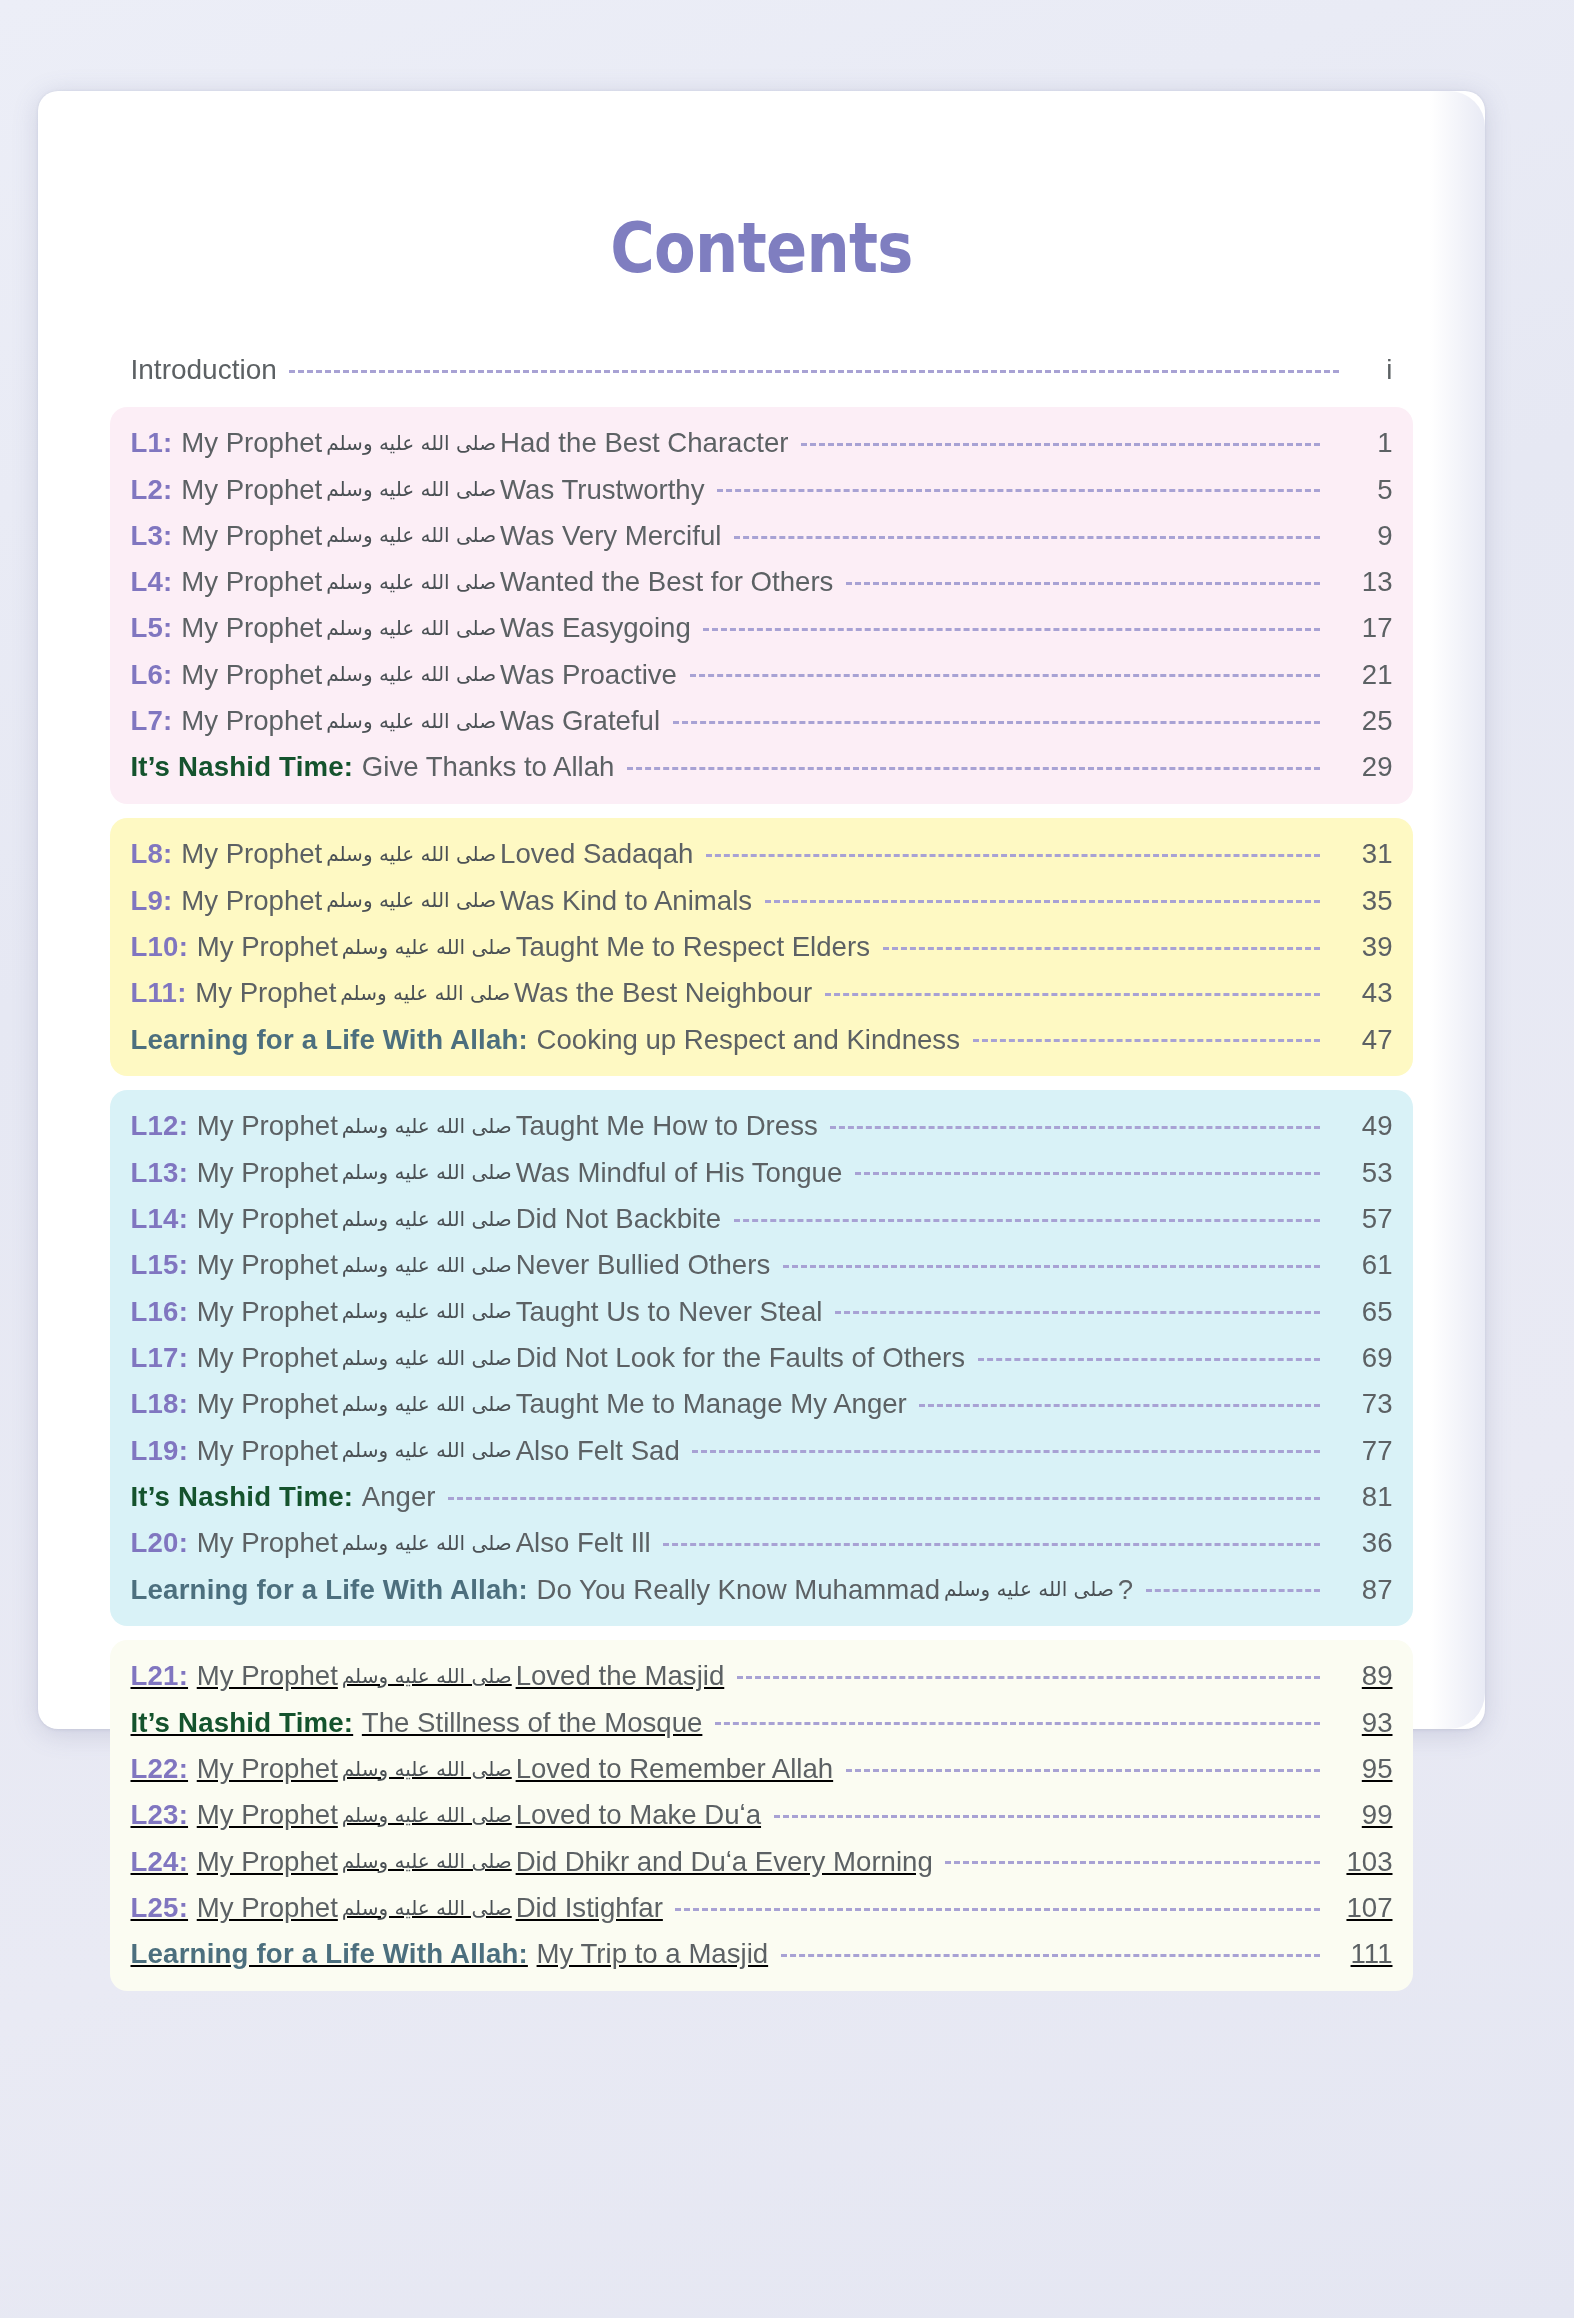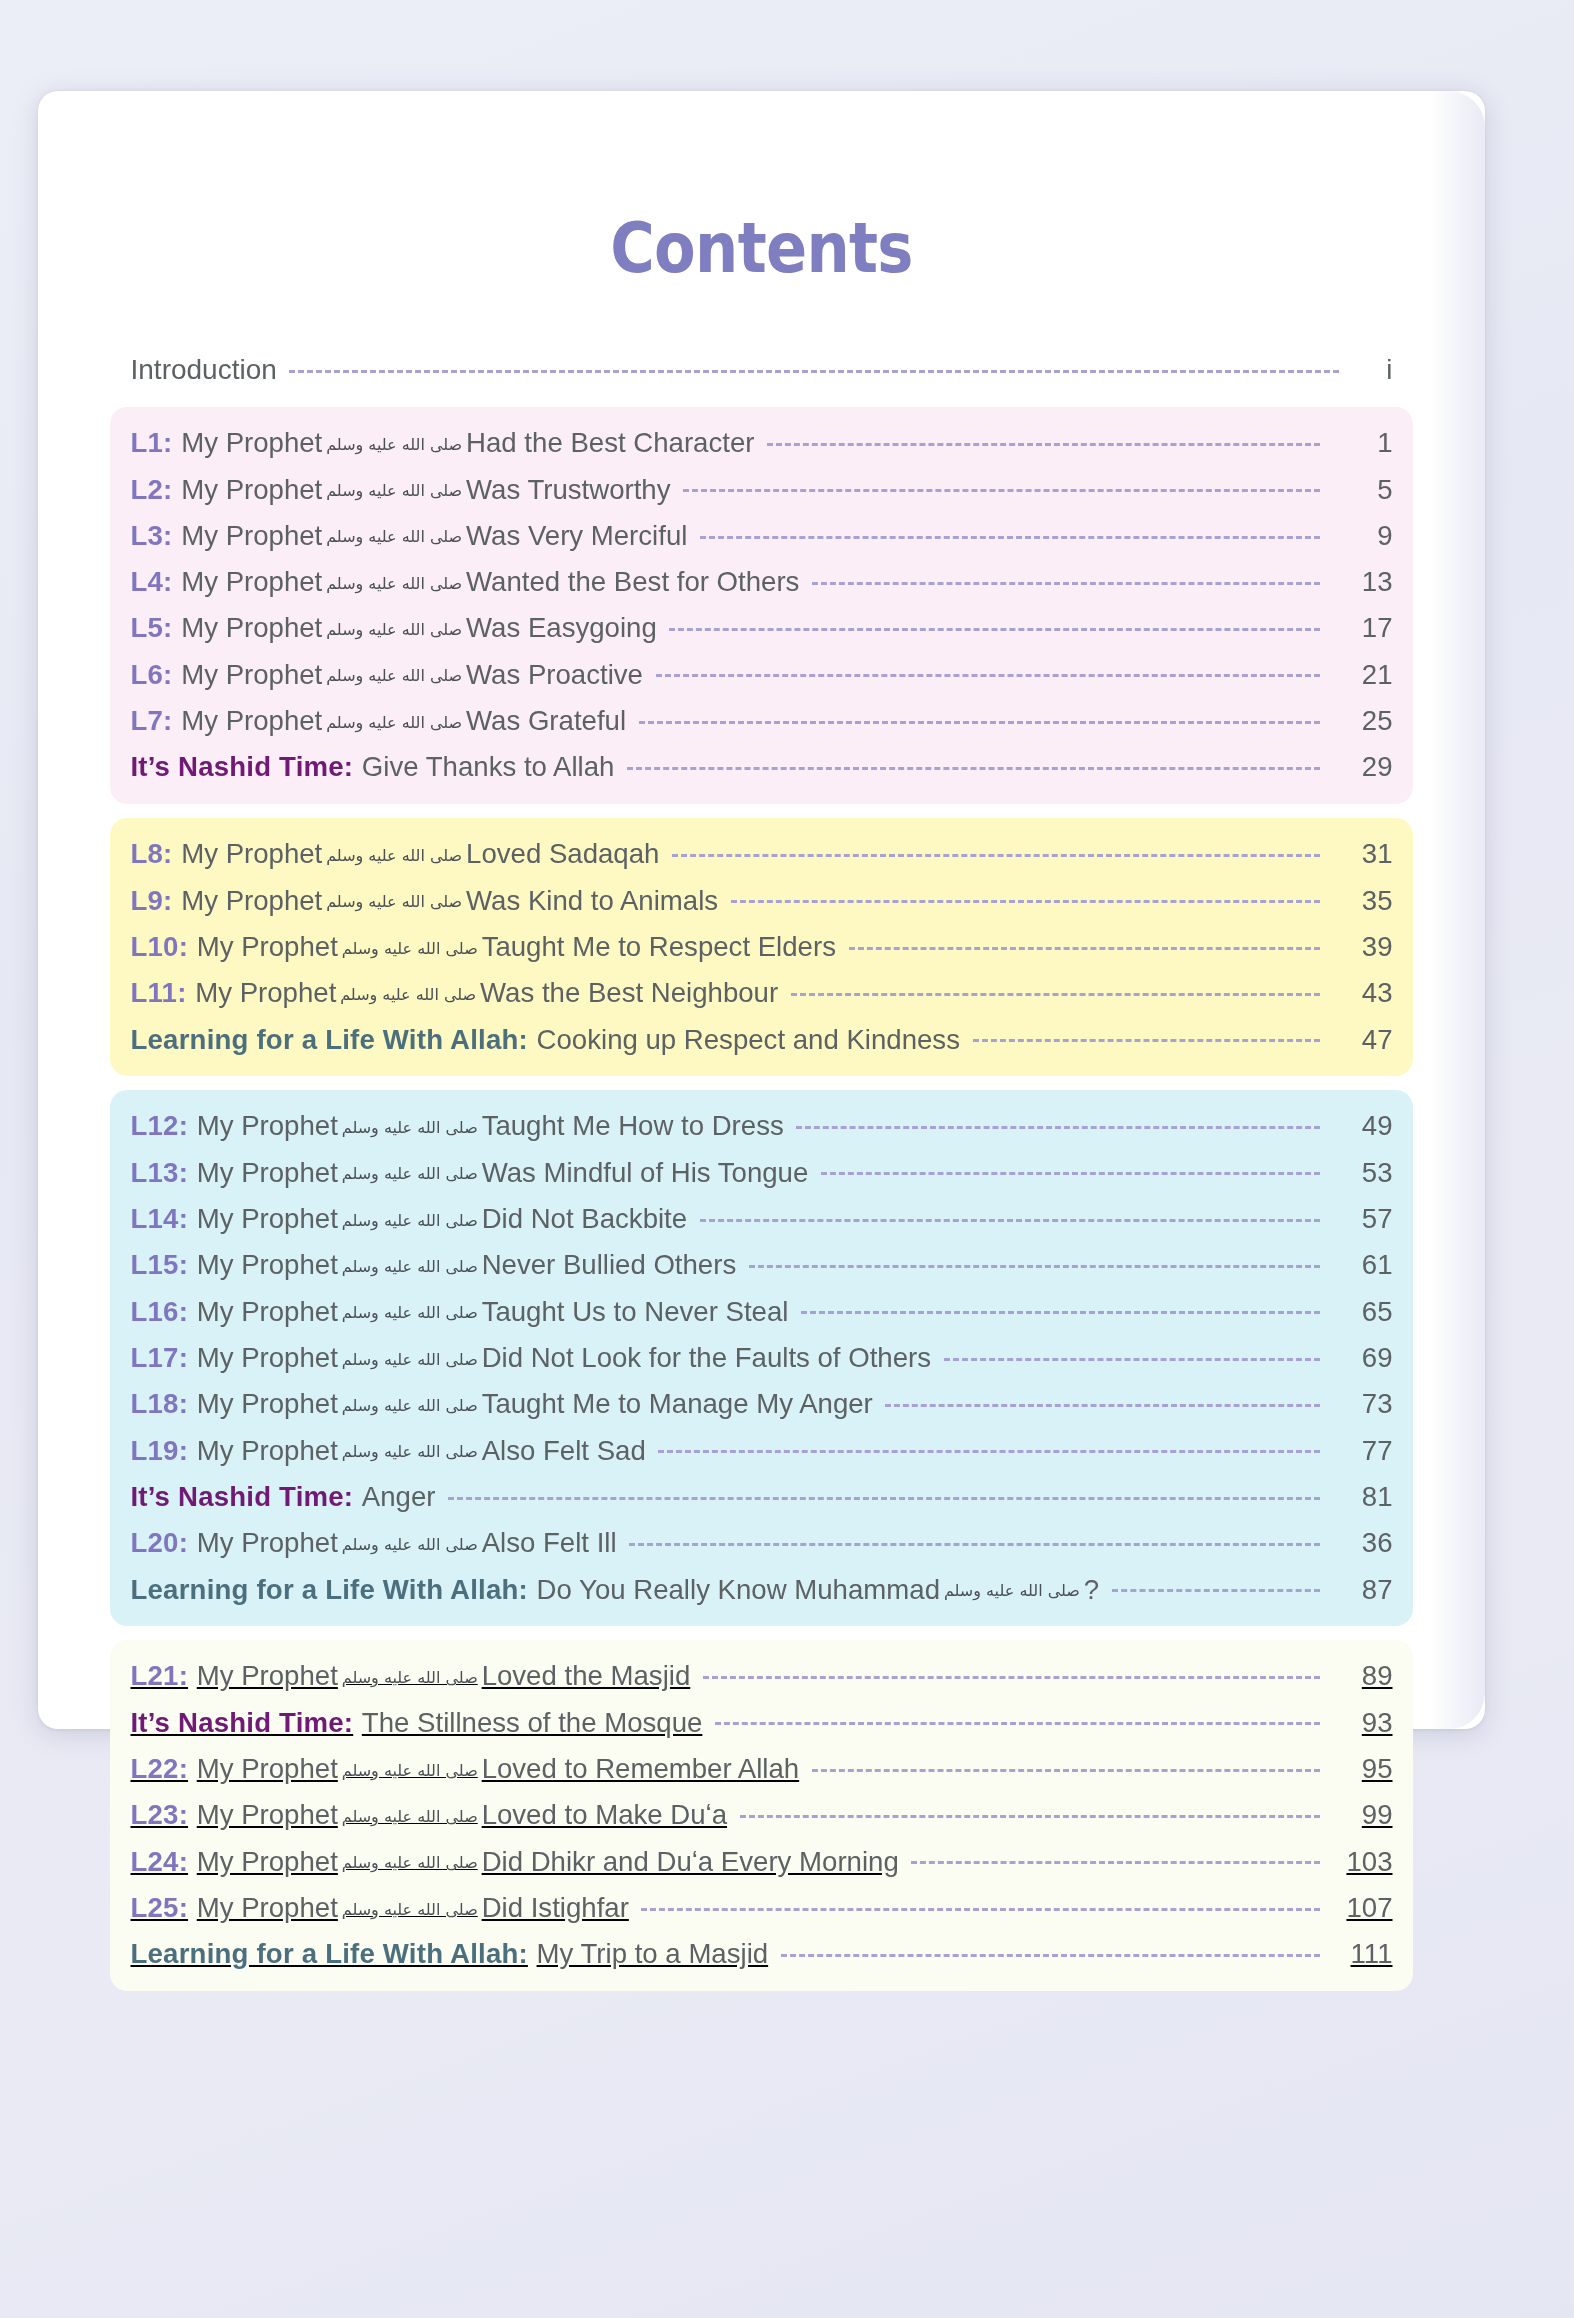--- a/index.html
+++ b/index.html
@@ -66,26 +66,26 @@
     padding:5.5px 0 5.5px 0;
     font-size:27.6px;
     line-height:1.28;
     color:#555a5d;
     white-space:nowrap;
     justify-content:center;
   }
   .label{flex:0 0 auto;display:flex;align-items:baseline;}
   .pfx{font-weight:bold;margin-right:8.7px;letter-spacing:0.2px;}
   .pfx.purple{color:#8076c0;}
-  .pfx.pinkp{color:#701a75;}
+  .pfx.pinkp{color:#14532d;}
   .pfx.tealp{color:#4c6f7e;}
   .ttl{color:#5c6164;}
   .sws{
     font-family:"DejaVu Sans", sans-serif;
-    font-size:16px;
+    font-size:20px;
     color:#4a5054;
     padding:0 3.9px;
     position:relative;
     top:-2.4px;
     direction:rtl;
     unicode-bidi:isolate;
   }
   .dots{
     flex:1 1 auto;
     min-width:20.5px;

